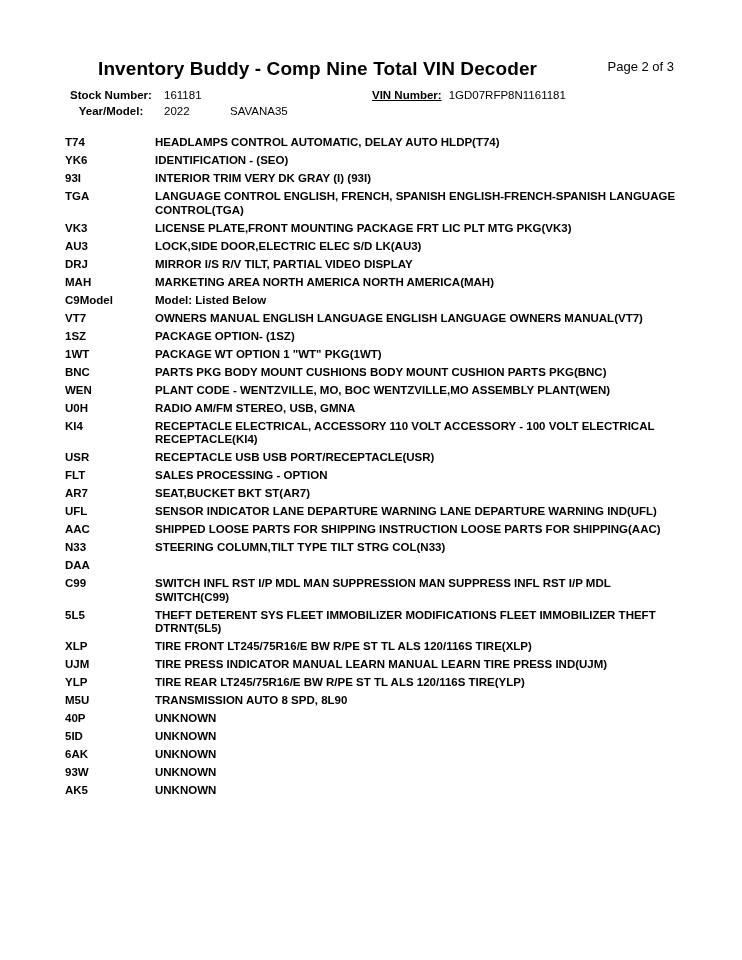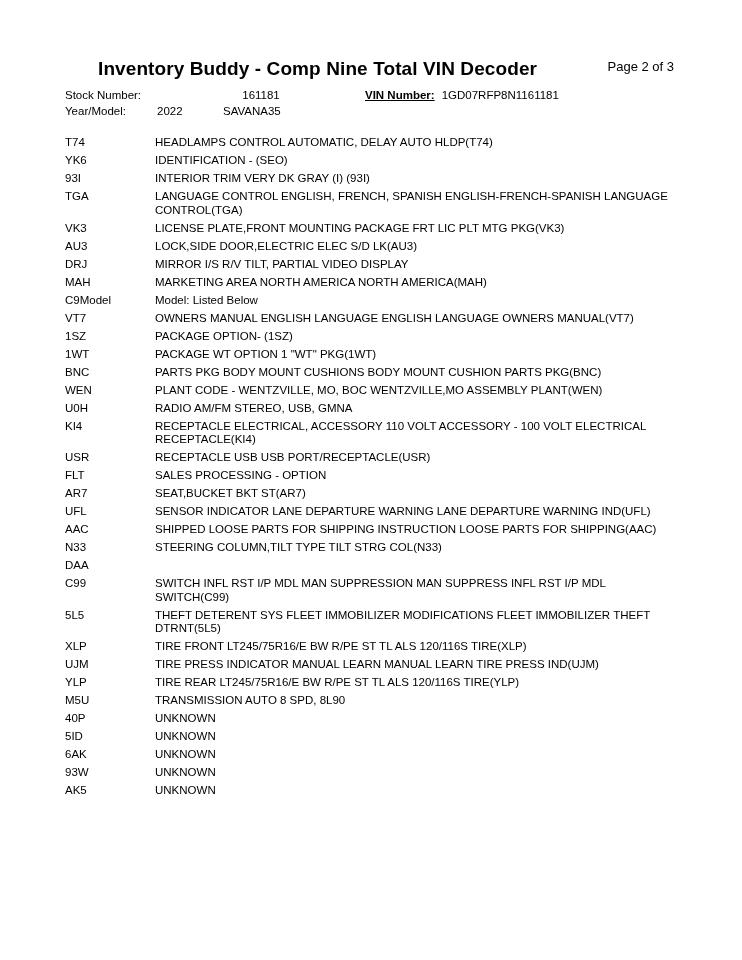--- a/index.html
+++ b/index.html
@@ -37,38 +37,40 @@
   .info-block {
     margin-top: 9px;
     font-size: 11.5px;
   }
   .info-row {
     display: flex;
     margin-bottom: 4px;
     align-items: baseline;
   }
   .info-label {
-    font-weight: normal;
+    font-weight: bold;
     width: 92px;
     flex: none;
-    text-align: left;
+    text-align: center;
+    margin-right: 7px;
     white-space: nowrap;
   }
   .info-value { white-space: nowrap; }
-  .stock-value { width: 208px; flex: none; text-align: center; }
+  .stock-value { width: 208px; flex: none; }
   .year-value { width: 66px; flex: none; }
   .vin-label {
     font-weight: bold;
     margin-right: 7px;
     white-space: nowrap;
     text-decoration: underline;
   }
   .options {
     margin-top: 19px;
     font-size: 11.5px;
+    font-weight: bold;
   }
   .option-row {
     display: flex;
     align-items: flex-start;
     margin-bottom: 4.5px;
   }
   .code {
     width: 90px;
     flex: none;
     line-height: 13.5px;

